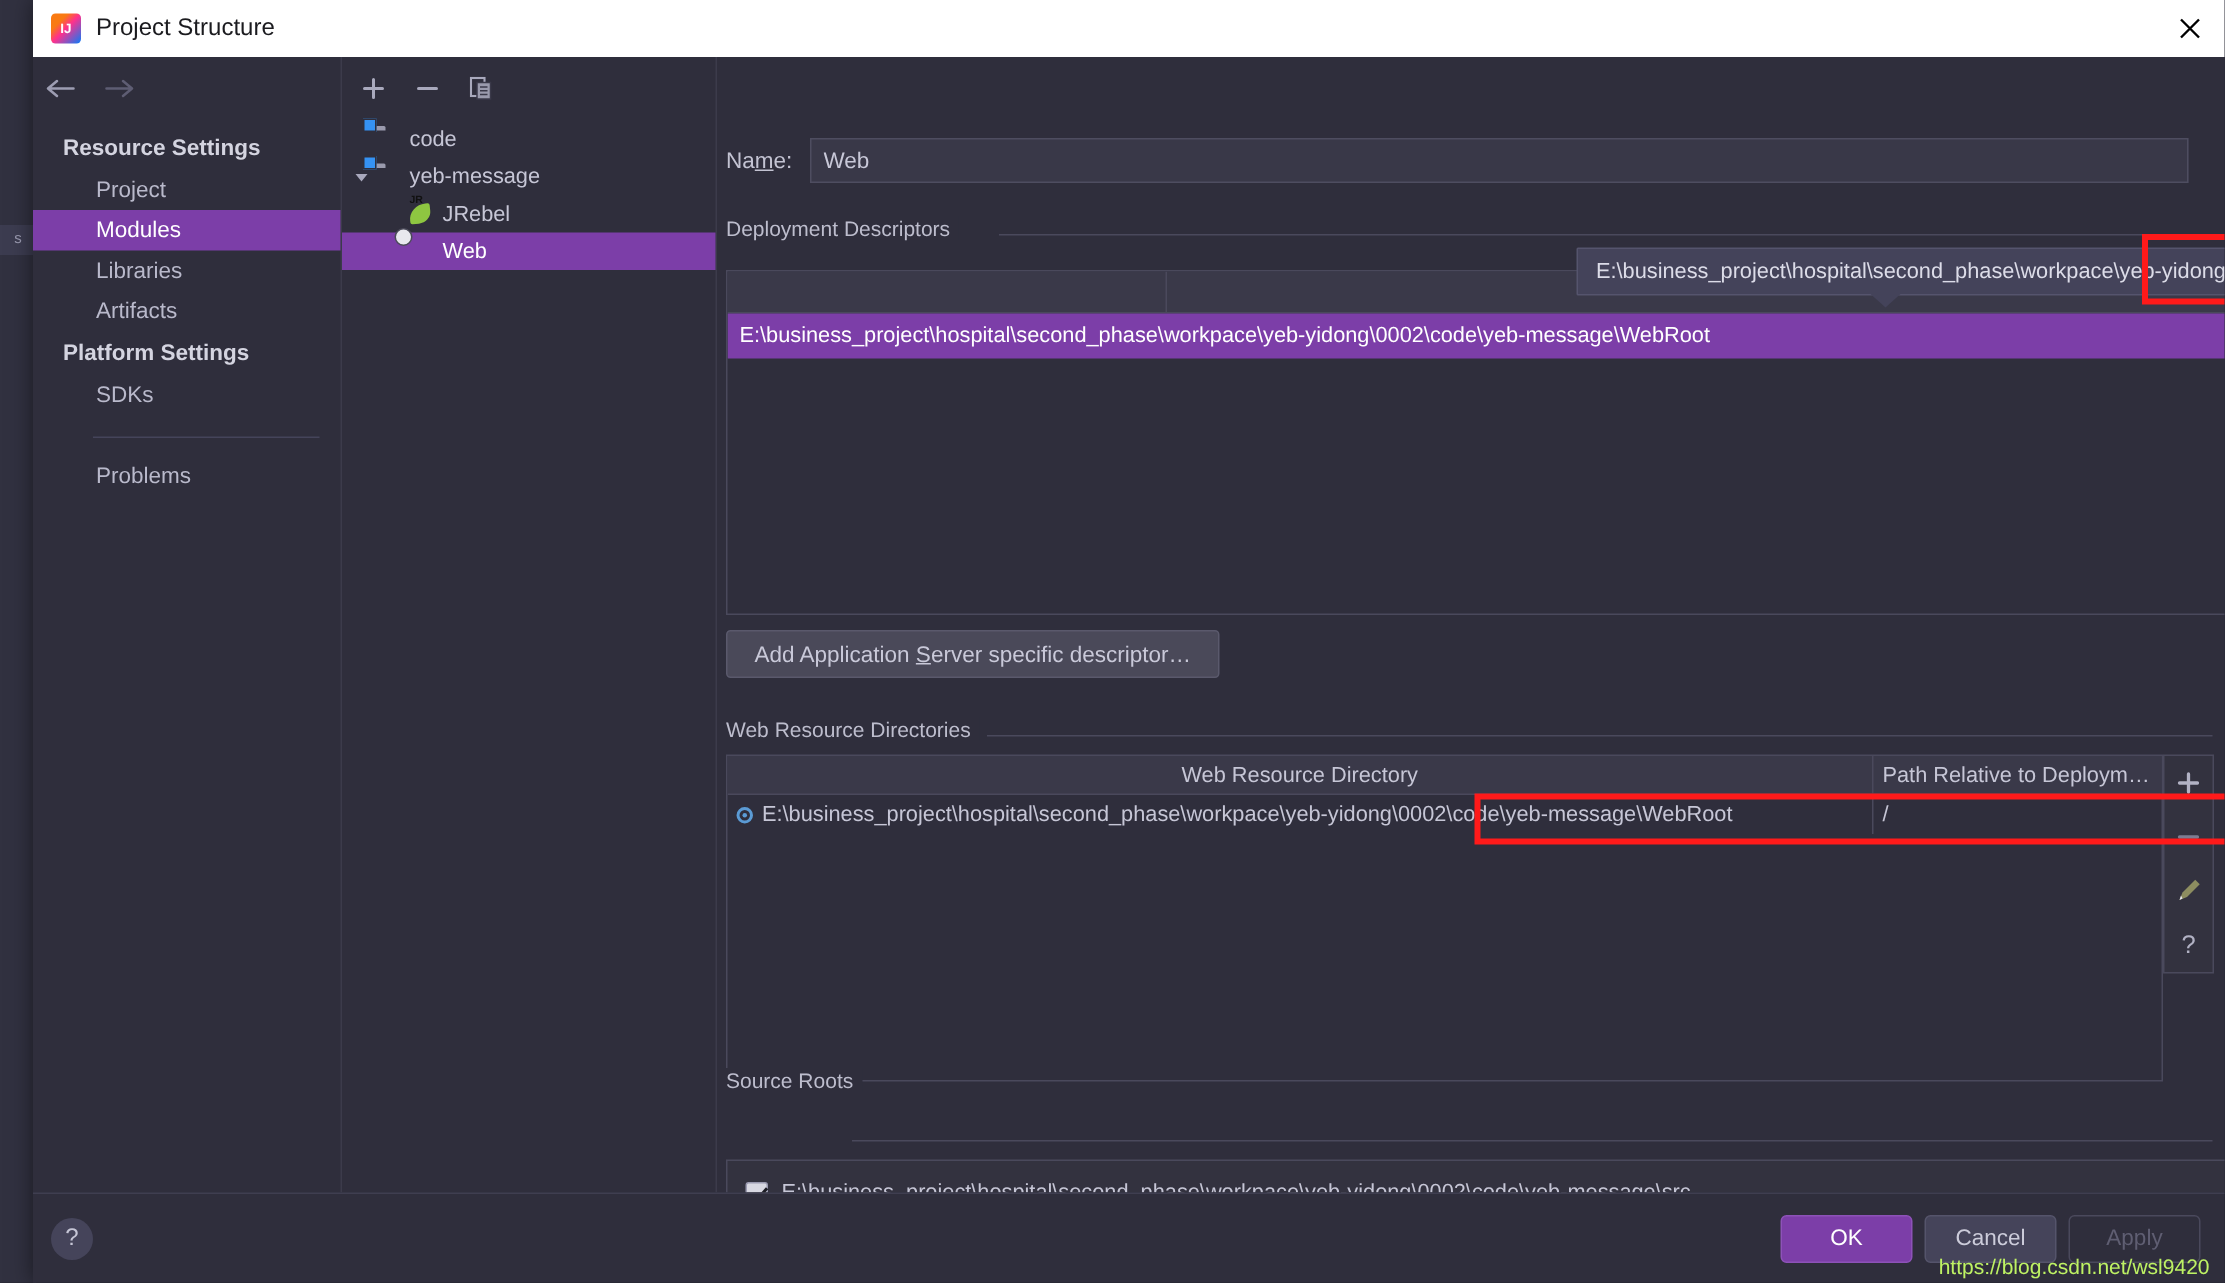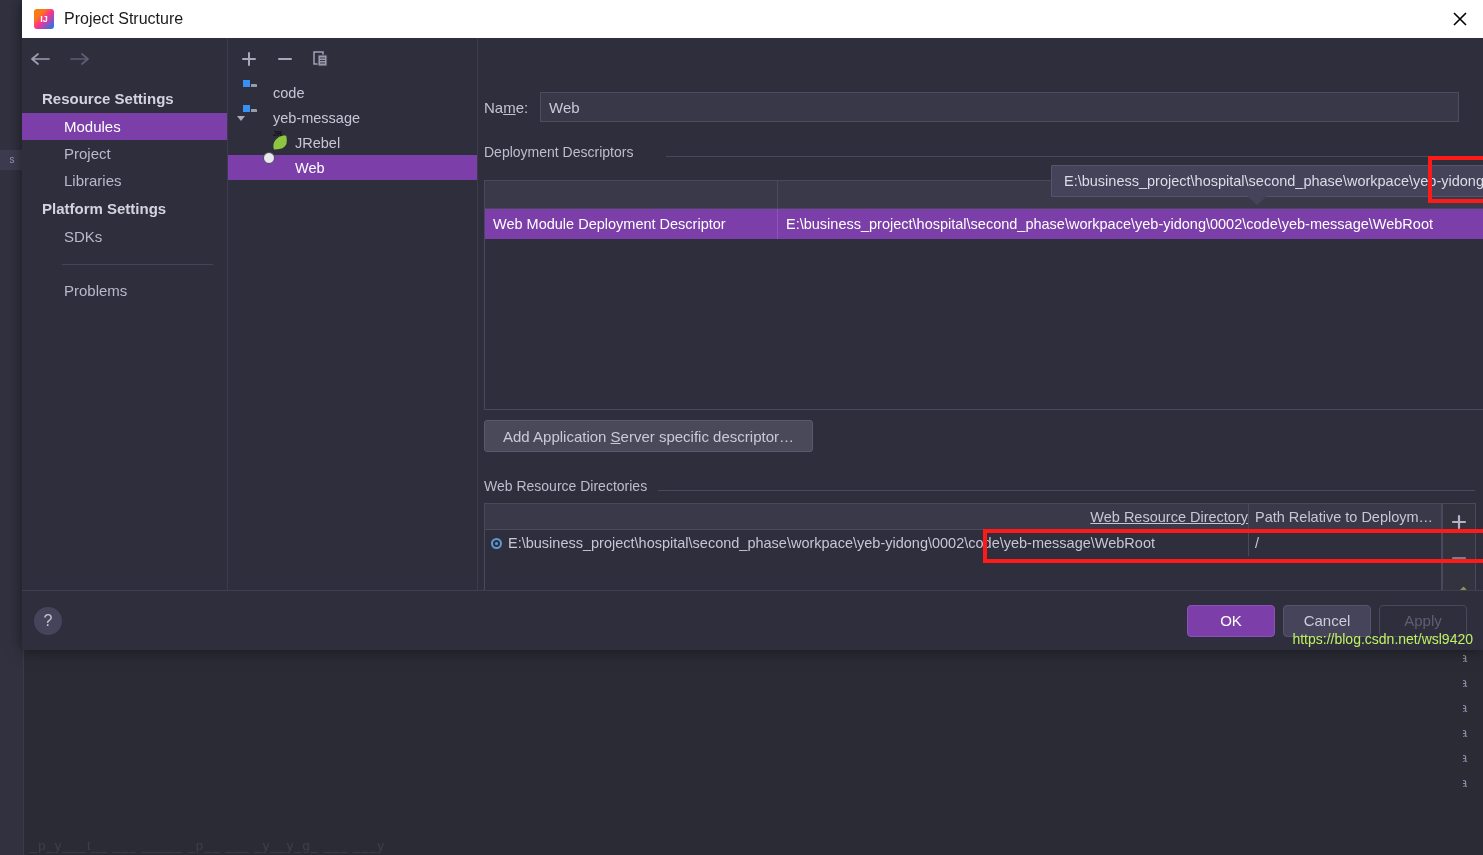--- a/index.html
+++ b/index.html
@@ -43,21 +43,21 @@
   }
   .bg-bottom-text {
     position: absolute; left: 30px; bottom: 2px;
     font-size: 13px; color: #3e3e50; white-space: nowrap;
     letter-spacing: 1px;
   }
 
   
   #dialog {
     position: absolute;
-    left: 22px; top: 0; width: 1461px; height: 650px;
+    left: 22px; top: 0; width: 1461px; height: 855px;
     background: #2f2e3c;
     display: flex; flex-direction: column;
     box-shadow: 0 0 14px rgba(0,0,0,0.5);
   }
   
   #titlebar {
     height: 38px; background: #ffffff;
     display: flex; align-items: center;
     padding: 0 0 0 12px;
     flex: 0 0 38px;
@@ -300,22 +300,22 @@
     width: 958px; height: 218px;
     background: #2f2e3c;
     border: 1px solid #4a495c;
     overflow: hidden;
   }
   #wrd-head {
     display: flex; height: 26px; background: #3a3949;
     border-bottom: 1px solid #4a495c;
     font-size: 14.5px; color: #c6c6d6;
   }
-  #wrd-head .h1 { flex: 1; text-align: right; line-height: 26px;
-                  border-right: 1px solid #4a495c; text-decoration: underline; }
+  #wrd-head .h1 { flex: 1; text-align: center; line-height: 26px;
+                  border-right: 1px solid #4a495c; }
   #wrd-head .h2 { width: 192px; padding-left: 6px; line-height: 26px; }
   #wrd-row { display: flex; height: 26px; align-items: center;
              font-size: 14.5px; color: #c6c6d6; }
   #wrd-row .r1 { flex: 1; display: flex; align-items: center;
                  border-right: 1px solid #4a495c; height: 26px; }
   #wrd-row .r2 { width: 192px; padding-left: 6px; }
   .wrd-bullet {
     width: 11px; height: 11px; border-radius: 50%;
     border: 2px solid #5b9bd5; margin: 0 6px 0 6px; flex: 0 0 11px;
     position: relative;
@@ -442,23 +442,24 @@
           </svg>
         </div>
         <div class="nav-arrow">
           <svg width="22" height="16" viewBox="0 0 22 16">
             <path d="M13 3 L19 8 L13 13 M2 8 L19 8" stroke="#5e5d73" stroke-width="1.7" fill="none" stroke-linecap="round" stroke-linejoin="round"></path>
           </svg>
         </div>
       </div>
       <div id="nav-list">
           <div class="nav-group">Resource Settings</div>
+          <div class="nav-item">Project</div>
           <div class="nav-item selected">Modules</div>
-          <div class="nav-item">Project</div>
           <div class="nav-item">Libraries</div>
+          <div class="nav-item">Artifacts</div>
           <div class="nav-group">Platform Settings</div>
           <div class="nav-item">SDKs</div>
           <div class="nav-sep"></div>
           <div class="nav-item">Problems</div>
         </div>
     </div>
 
     <div id="tree">
       <div id="tree-toolbar">
         <div class="tb-btn">
@@ -516,21 +517,20 @@
 
       <div class="grp-label" style="top:106px;">Deployment Descriptors</div>
       <div class="grp-rule" style="top:118px; left:188px; right:8px;"></div>
 
       <div id="desc-table">
         <div id="desc-head">
           <div class="c1"></div>
           <div class="c2"></div>
         </div>
         <div id="desc-row">
-          <div class="c1">Web Module Deployment Descriptor</div>
           <div class="c2">E:\business_project\hospital\second_phase\workpace\yeb-yidong\0002\code\yeb-message\WebRoot</div>
         </div>
       </div>
 
       <div id="tooltip">
         <span>E:\business_project\hospital\second_phase\workpace\yeb-yidong\0002\code\yeb-message\WebRoot\WEB-INF\web.xml</span>
         <div class="tip-arrow"></div>
       </div>
       <div id="tooltip-hl"></div>
 

